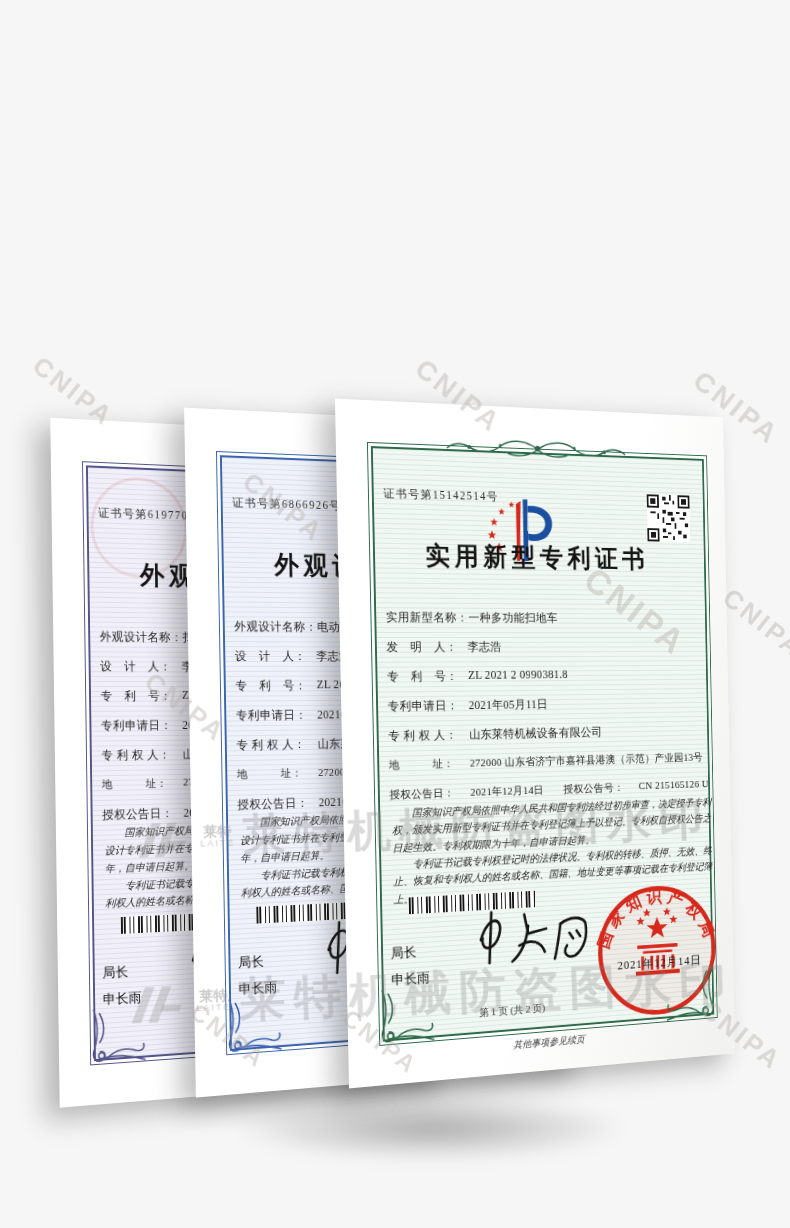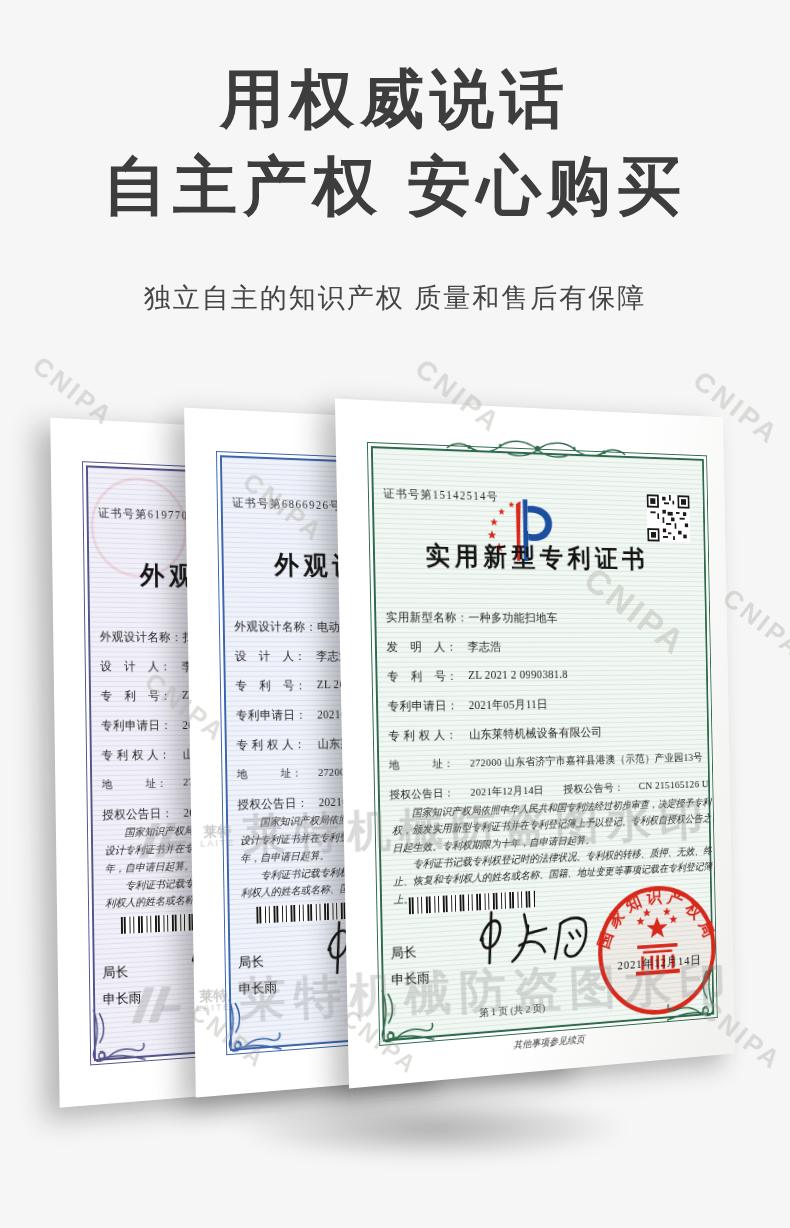--- a/index.html
+++ b/index.html
@@ -72,25 +72,20 @@
   .wm-brand .en{font-size:9px;letter-spacing:2px;}
   .wm-big{font-family:"Liberation Serif",serif;font-weight:700;font-size:44px;letter-spacing:8px;
     color:rgba(132,132,132,.30);}
   .band2 .wm-big{font-size:47px;color:rgba(128,128,128,.27);}
 </style>
 </head>
 <body>
 
 <div class="stage">
 
-  <div class="header">
-    <div class="h-line">用权威说话</div>
-    <div class="h-line">自主产权 安心购买</div>
-    <div class="subtitle">独立自主的知识产权 质量和售后有保障</div>
-  </div>
 
   <div class="floor-shadow"></div>
 
   <div class="cert cert-back">
     <div class="frame"></div>
     <div class="ghost-seal"></div>
     <div class="cert-no">证书号第6197707号</div>
     <div class="cert-title">外观设计专利证书</div>
     <div class="fields">
       <div class="row">

